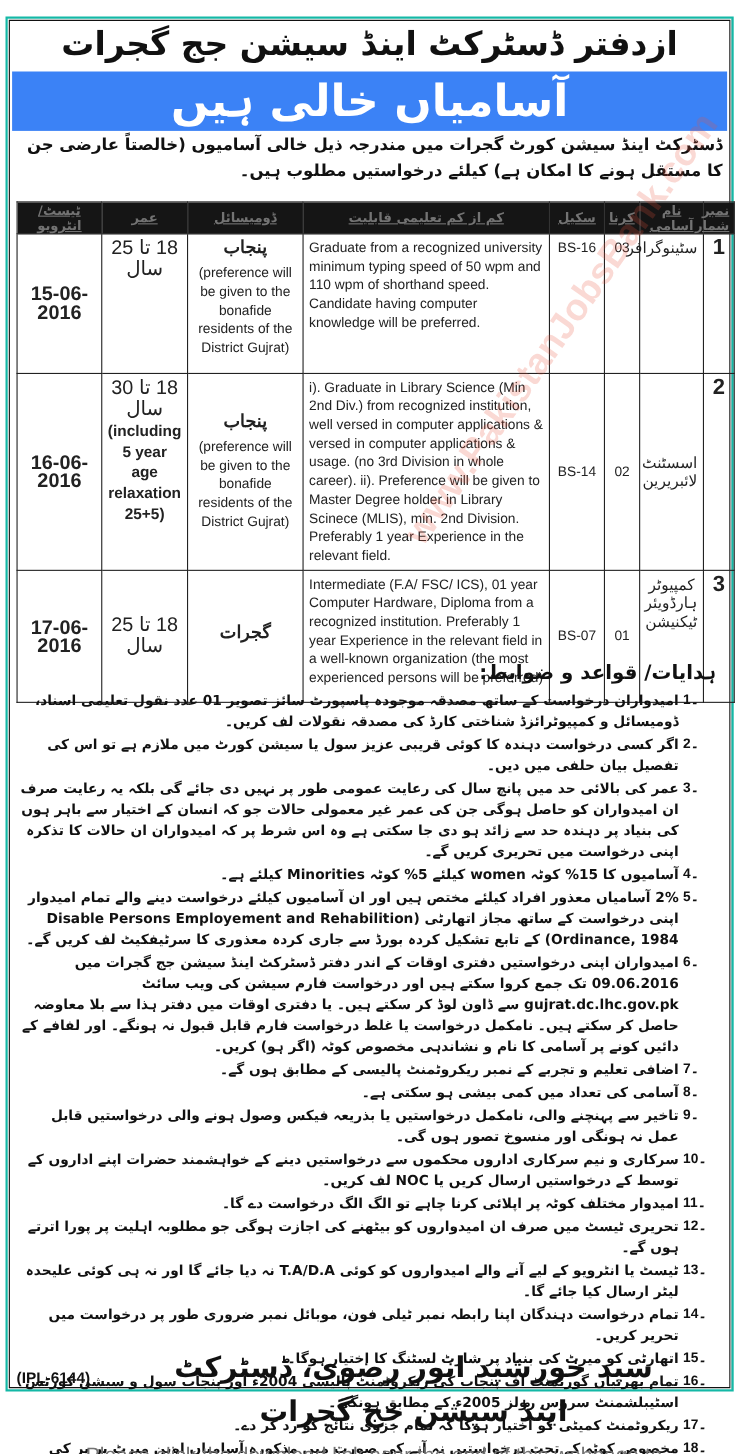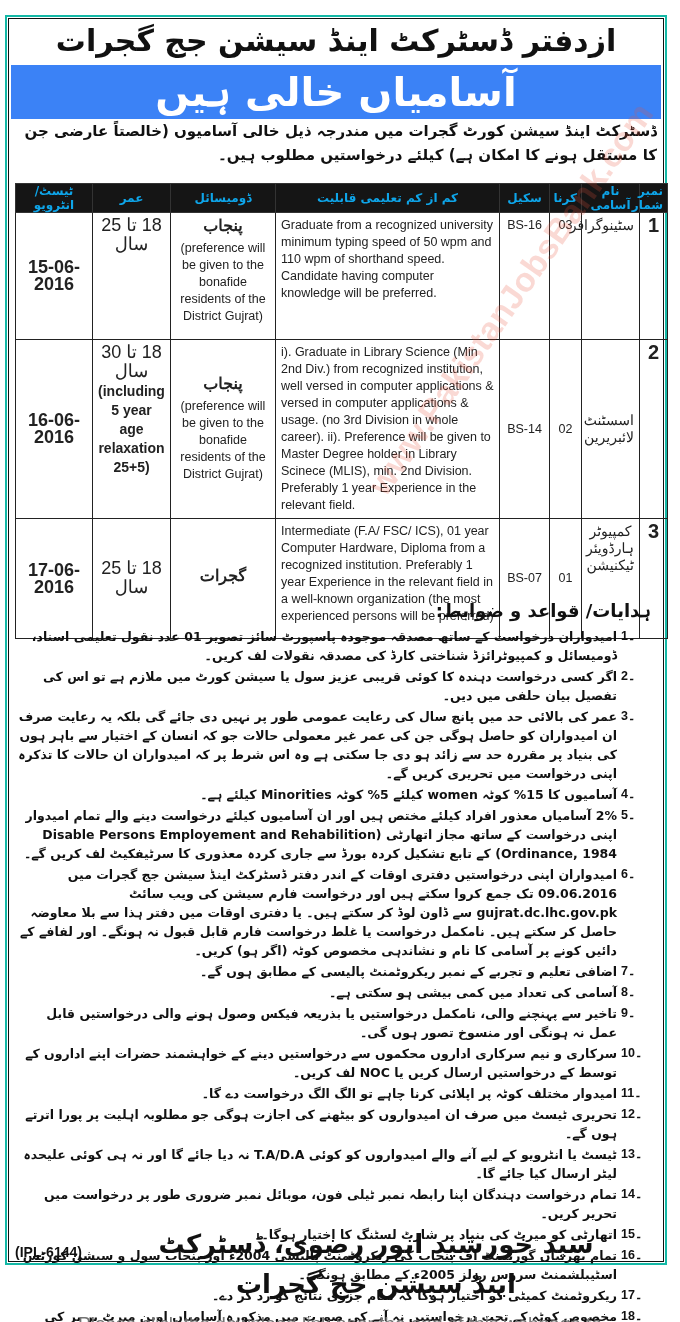--- a/index.html
+++ b/index.html
@@ -2,21 +2,21 @@
 <html><head>
 <meta charset="utf-8">
 <style>
   html, body { margin:0; padding:0; background:#ffffff; }
   body { width:680px; height:1322px; position:relative; overflow:hidden; font-family:"DejaVu Sans", sans-serif; color:#111; }
   .ad { position:absolute; left:5px; top:15px; width:662px; height:1250px; border:2px solid #14b8a6; box-shadow: inset 0 0 0 1px #fff, inset 0 0 0 2px #111; box-sizing:border-box; }
   .office-title { position:absolute; left:0; right:0; top:4px; height:40px; text-align:center; font-weight:bold; font-size:30px; line-height:40px; direction:rtl; }
   .black-banner { position:absolute; left:4px; right:4px; top:48px; height:54px; background:#3b82f6; color:#fff; text-align:center; font-weight:bold; font-size:40px; line-height:54px; direction:rtl; }
   .intro { position:absolute; left:8px; right:8px; top:102px; direction:rtl; text-align:right; font-size:15px; line-height:24px; font-weight:bold; }
   .jobs-table { position:absolute; left:8px; top:166px; width:652px; border-collapse:collapse; table-layout:fixed; }
-  .jobs-table th { background:#151515; color:#0ea5e9; font-weight:bold; font-size:12px; height:24px; padding:0 4px; direction:rtl; border:1px solid #333; }
+  .jobs-table th { background:#151515; color:#737373; font-weight:bold; font-size:12px; height:24px; padding:0 4px; direction:rtl; border:1px solid #333;text-decoration:underline; }
   .jobs-table td { border:1px solid #222; vertical-align:top; font-size:12.5px; line-height:17px; padding:4px 5px; font-family:"Liberation Sans", sans-serif; color:#222; }
   .c-date { text-align:center; vertical-align:middle !important; font-weight:bold; font-size:18px !important; font-family:"Liberation Sans", sans-serif !important; }
   .c-age { text-align:center; direction:rtl; }
   .c-age .age-main { font-size:18px; }
   .c-age .age-extra { font-weight:bold; direction:ltr; display:block; font-size:14px; line-height:19px; }
   .c-dom { text-align:center; }
   .c-dom .dom-name { font-weight:bold; font-size:16px; direction:rtl; display:block; margin-bottom:6px; }
   .c-qual { text-align:left; }
   .c-scale, .c-num { text-align:center; }
   .c-post { text-align:center; direction:rtl; font-size:14px !important; }
@@ -117,21 +117,21 @@
       <div class="rule">
         <span class="num">1۔</span>
         <span class="txt">امیدواران درخواست کے ساتھ مصدقہ موجودہ پاسپورٹ سائز تصویر 01 عدد نقول تعلیمی اسناد، ڈومیسائل و کمپیوٹرائزڈ شناختی کارڈ کی مصدقہ نقولات لف کریں۔</span>
       </div>
       <div class="rule">
         <span class="num">2۔</span>
         <span class="txt">اگر کسی درخواست دہندہ کا کوئی قریبی عزیز سول یا سیشن کورٹ میں ملازم ہے تو اس کی تفصیل بیان حلفی میں دیں۔</span>
       </div>
       <div class="rule">
         <span class="num">3۔</span>
-        <span class="txt">عمر کی بالائی حد میں پانچ سال کی رعایت عمومی طور پر نہیں دی جائے گی بلکہ یہ رعایت صرف ان امیدواران کو حاصل ہوگی جن کی عمر غیر معمولی حالات جو کہ انسان کے اختیار سے باہر ہوں کی بنیاد پر مقررہ حد سے زائد ہو دی جا سکتی ہے وہ اس شرط پر کہ امیدواران ان حالات کا تذکرہ اپنی درخواست میں تحریری کریں گے۔</span>
+        <span class="txt">عمر کی بالائی حد میں پانچ سال کی رعایت عمومی طور پر نہیں دی جائے گی بلکہ یہ رعایت صرف ان امیدواران کو حاصل ہوگی جن کی عمر غیر معمولی حالات جو کہ انسان کے اختیار سے باہر ہوں کی بنیاد پر دہندہ حد سے زائد ہو دی جا سکتی ہے وہ اس شرط پر کہ امیدواران ان حالات کا تذکرہ اپنی درخواست میں تحریری کریں گے۔</span>
       </div>
       <div class="rule">
         <span class="num">4۔</span>
         <span class="txt">آسامیوں کا 15% کوٹہ women کیلئے 5% کوٹہ Minorities کیلئے ہے۔</span>
       </div>
       <div class="rule">
         <span class="num">5۔</span>
         <span class="txt">2% آسامیاں معذور افراد کیلئے مختص ہیں اور ان آسامیوں کیلئے درخواست دینے والے تمام امیدوار اپنی درخواست کے ساتھ مجاز اتھارٹی (Disable Persons Employement and Rehabilition Ordinance, 1984) کے تابع تشکیل کردہ بورڈ سے جاری کردہ معذوری کا سرٹیفکیٹ لف کریں گے۔</span>
       </div>
       <div class="rule">

